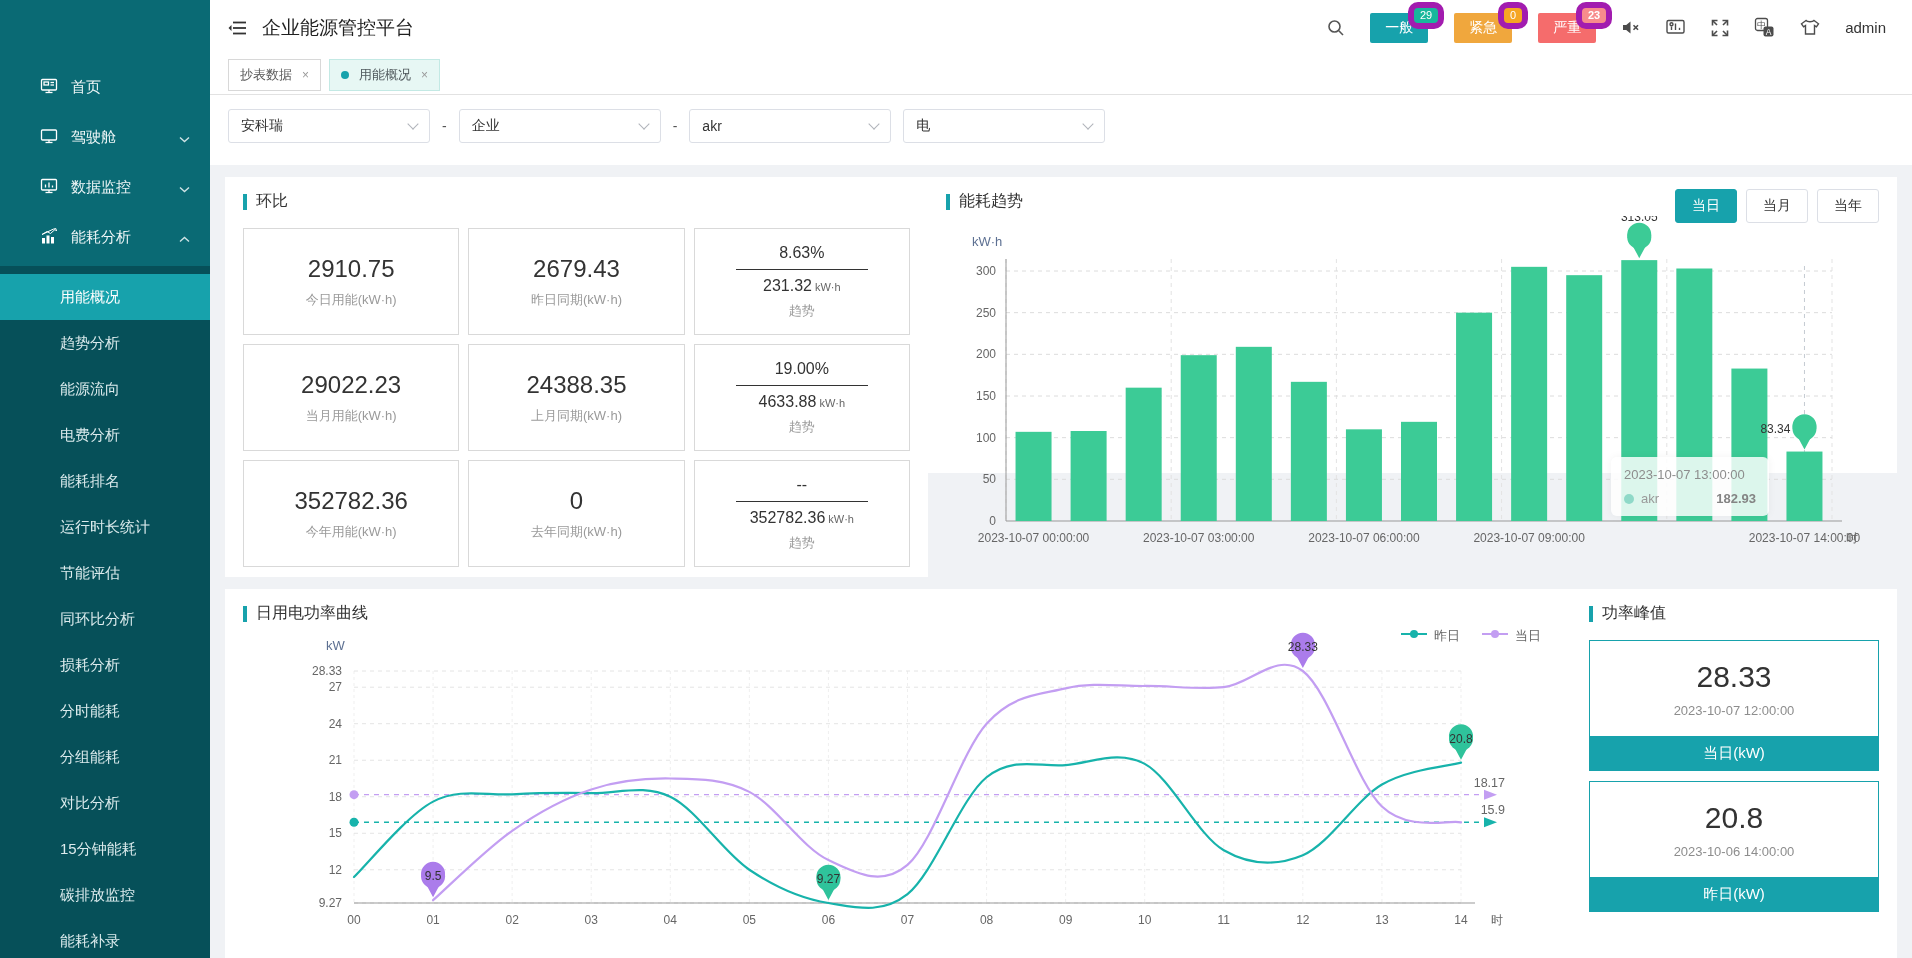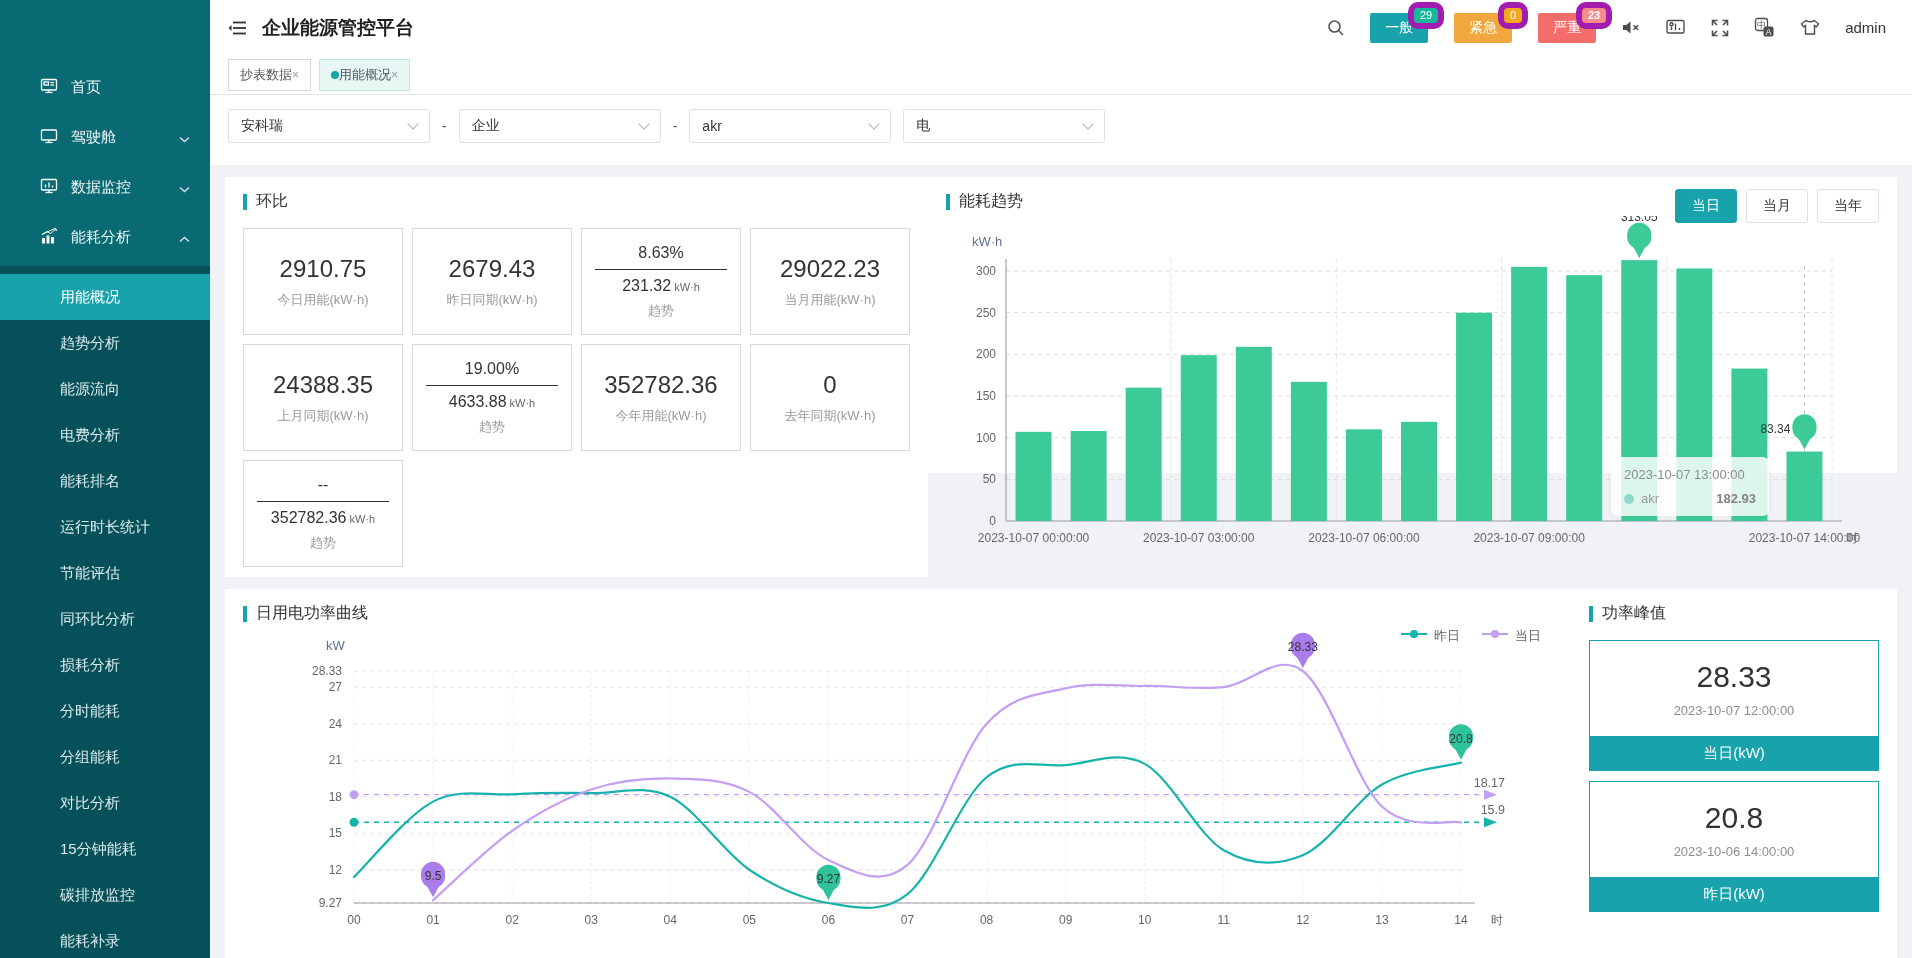--- a/index.html
+++ b/index.html
@@ -9,29 +9,29 @@
 .sidebar{width:210px;background:#0a6a74;color:#eef6f7;flex-shrink:0;padding-top:62px;overflow:hidden}
 .m-item{height:50px;display:flex;align-items:center;gap:13px;padding:0 20px 0 40px;font-size:15px;cursor:pointer}
 .m-item .lbl{flex:1}
 .submenu{background:#065059;margin-top:4px;padding-top:8px}
 .s-item{height:46px;line-height:46px;padding-left:60px;font-size:15px;cursor:pointer;color:#dcebed;white-space:nowrap}
 .s-item.active{background:#17a2ac;color:#fff}
 
 .main{flex:1;display:flex;flex-direction:column;min-width:0}
 .header{height:55px;background:#fff;display:flex;align-items:center;padding:0 26px 0 18px;flex-shrink:0}
 .burger{cursor:pointer;display:flex;align-items:center;margin-right:14px}
-.title{font-size:19px;font-weight:bold;color:#1f1f1f}
+.title{font-size:19px;font-weight:normal;color:#1f1f1f}
 .h-right{margin-left:auto;display:flex;align-items:center;gap:24px}
 .alarm{position:relative;color:#fff;font-size:14px;padding:6px 15px;border-radius:2px;cursor:pointer}
 .alarm .badge{position:absolute;top:-11px;right:-16px;min-width:18px;padding:2px 6px;border-radius:10px;font-size:11px;border:6px solid #a21caf;text-align:left;line-height:1;color:#fff}
 .hicon{cursor:pointer;display:flex;align-items:center}
 .user{font-size:15px;color:#333;cursor:pointer}
 
 .tabbar{height:40px;background:#fff;border-bottom:1px solid #e2e2e2;display:flex;align-items:center;gap:8px;padding:0 18px;flex-shrink:0}
-.tab{display:flex;align-items:center;border:1px solid #d8d8d8;padding:6px 11px;font-size:13px;color:#595959;background:#fff;cursor:pointer}
+.tab{display:flex;align-items:center;gap:10px;border:1px solid #d8d8d8;padding:6px 11px;font-size:13px;color:#595959;background:#fff;cursor:pointer}
 .tab .x{color:#9a9a9a;font-size:12px;line-height:1}
 .tab.active{background:#e7f7f4;border-color:#c3e9e4;color:#50595d}
 .tab .dot{width:8px;height:8px;border-radius:50%;background:#17a2ac}
 
 .filters{background:#fff;padding:14px 18px 22px;display:flex;align-items:center;gap:12px;flex-shrink:0}
 .select{width:202px;height:34px;border:1px solid #dcdfe6;border-radius:3px;display:flex;align-items:center;padding:0 12px;font-size:14px;color:#333;background:#fff;cursor:pointer}
 .select .sval{flex:1}
 .caret{width:8px;height:8px;border-right:1.5px solid #b0b4ba;border-bottom:1.5px solid #b0b4ba;transform:rotate(45deg);margin-top:-5px}
 .sep{color:#555;font-size:14px}
 
@@ -39,21 +39,21 @@
 .row{display:flex;gap:0}
 .row2{margin-top:12px}
 .panel{background:#fff;padding:14px 18px;position:relative}
 .p-title{display:flex;align-items:center;gap:9px;font-size:16px;color:#333}
 .accent{width:4px;height:16px;background:#17a2ac}
 .ratio-panel{width:703px;height:400px}
 .trend-panel{flex:1;height:296px}
 .curve-panel{flex:1;height:377px}
 .peak-panel{width:326px;height:377px}
 
-.cards{margin-top:16px;display:grid;grid-template-columns:repeat(4,1fr);grid-auto-rows:107px;gap:9px}
+.cards{margin-top:16px;display:grid;grid-template-columns:repeat(3,1fr);grid-auto-rows:107px;gap:9px}
 .card{border:1px solid #d9d9d9;display:flex;flex-direction:column;align-items:center;justify-content:center;text-align:center}
 .c-val{font-size:24px;color:#333}
 .c-lbl{font-size:13px;color:#9a9a9a;margin-top:8px}
 .f-top{font-size:16px;color:#333;padding-bottom:7px}
 .f-line{width:132px;border-top:1px solid #333}
 .f-bot{font-size:16px;color:#333;padding-top:7px}
 .f-unit{font-size:11px;color:#666;margin-left:3px}
 .f-lbl{font-size:13px;color:#9a9a9a;margin-top:7px}
 
 .t-btns{position:absolute;top:12px;right:18px;display:flex;gap:9px}

